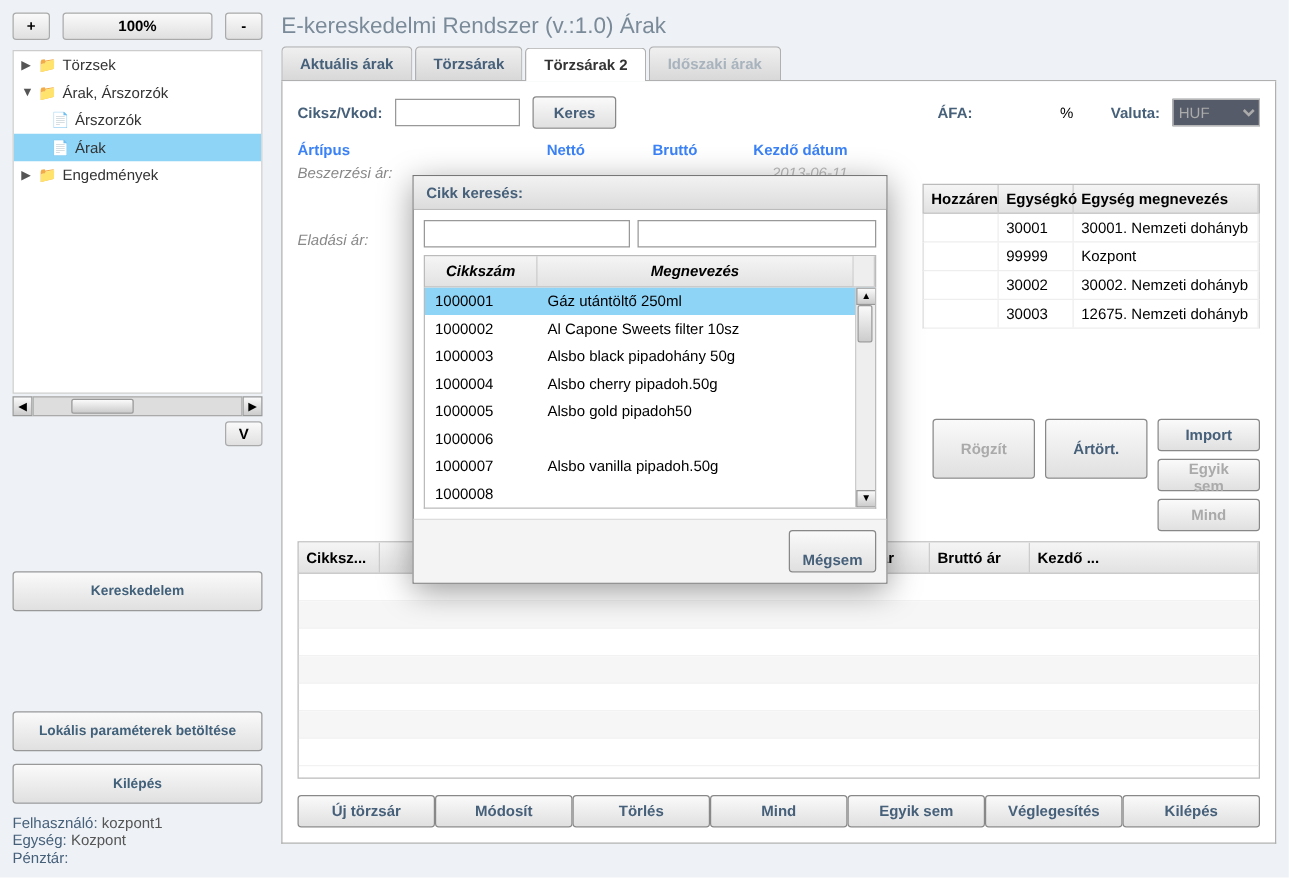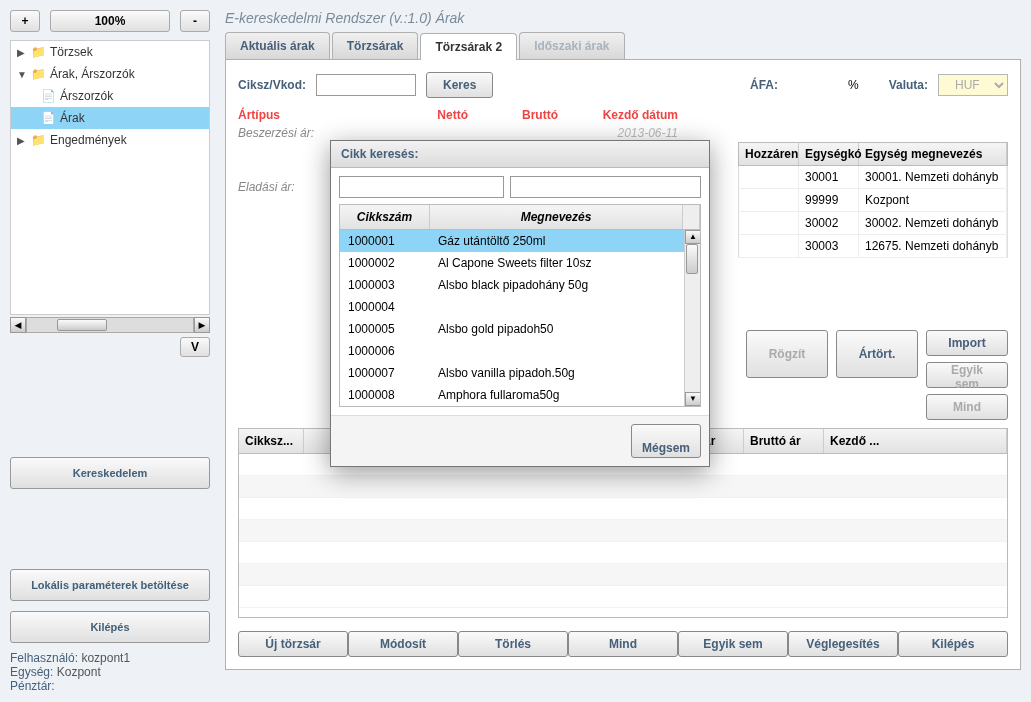--- a/index.html
+++ b/index.html
@@ -28,38 +28,38 @@
 
 .side-big-btn { display: block; width: 100%; height: 32px; background: linear-gradient(#fafafa,#e0e0e0); border: 1px solid #999; border-radius: 3px; font-weight: bold; color: #41607a; margin-top: 10px; cursor: pointer; font-size: 11px; }
 .side-gap1 { height: 90px; }
 .side-gap2 { height: 70px; }
 
 .status { margin-top: 8px; font-size: 10px; color: #555; }
 .status span.lbl { color: #46607a; }
 
 
 .main { position: absolute; left: 225px; top: 10px; right: 10px; bottom: 10px; }
-.page-title { font-size: 14px; font-style: italic; color: #7a8a99; margin-bottom: 6px; }
+.page-title { font-size: 18px; color: #7a8a99; margin-bottom: 6px; }
 
 .tabs { display: flex; border-bottom: 1px solid #b0b0b0; text-align: right; }
 .tab { padding: 6px 14px; border: 1px solid #b0b0b0; border-bottom: none; background: linear-gradient(#f0f0f0,#d8d8d8); margin-right: 2px; border-radius: 4px 4px 0 0; font-weight: bold; color: #46607a; cursor: pointer; }
 .tab.active { background: #fff; color: #333; position: relative; top: 1px; }
 .tab.disabled { color: #a8b3bd; }
 
 .content { background: #fff; border: 1px solid #b0b0b0; border-top: none; padding: 12px; height: 610px; position: relative; }
 
 .row1 { display: flex; align-items: center; gap: 10px; margin-bottom: 10px; }
 .lbl-bold { font-weight: bold; color: #46607a; }
 .text-input { height: 22px; border: 1px solid #999; background: #fff; padding: 0 4px; }
 .btn { height: 26px; padding: 0 16px; background: linear-gradient(#fafafa,#e0e0e0); border: 1px solid #888; border-radius: 3px; font-weight: bold; color: #46607a; cursor: pointer; }
 .btn.sm { height: 22px; padding: 16px 10px; }
 .btn.disabled { color: #aaa; cursor: default; }
-.select { height: 22px; border: 1px solid #999; background: #fef9c3; color: #888; padding: 0 12px; width: 70px; }
-
-.price-header { display: flex; font-weight: bold; color: #ef4444; margin-bottom: 4px; }
+.select { height: 22px; border: 1px solid #999; background: #0f172a; color: #888; padding: 0 0; width: 70px; }
+
+.price-header { display: flex; font-weight: bold; color: #3b82f6; margin-bottom: 4px; }
 .ph-artipus { width: 140px; }
 .ph-netto { width: 90px; text-align: right; }
 .ph-brutto { width: 90px; text-align: right; }
 .ph-kezdo { width: 110px; text-align: right; margin-left: 10px; }
 .price-row { display: flex; color: #888; font-style: italic; margin-bottom: 40px; }
 
 .right-table { position: absolute; right: 12px; top: 82px; width: 270px; }
 .rt-head { display: flex; background: linear-gradient(#f5f5f5,#e2e2e2); border: 1px solid #bbb; }
 .rt-head div { padding: 4px 6px; font-weight: bold; border-right: 1px solid #ccc; }
 .rt-c1 { width: 60px; }
@@ -293,35 +293,35 @@
       <div class="popup-row">
           <div class="pr-c1">1000002</div>
           <div class="pr-c2">Al Capone Sweets filter 10sz</div>
         </div>
       <div class="popup-row">
           <div class="pr-c1">1000003</div>
           <div class="pr-c2">Alsbo black pipadohány 50g</div>
         </div>
       <div class="popup-row">
           <div class="pr-c1">1000004</div>
+          <div class="pr-c2">Alsbo cherry pipadoh.50g</div>
         </div>
       <div class="popup-row">
           <div class="pr-c1">1000005</div>
           <div class="pr-c2">Alsbo gold pipadoh50</div>
         </div>
       <div class="popup-row">
           <div class="pr-c1">1000006</div>
         </div>
       <div class="popup-row">
           <div class="pr-c1">1000007</div>
           <div class="pr-c2">Alsbo vanilla pipadoh.50g</div>
         </div>
       <div class="popup-row">
           <div class="pr-c1">1000008</div>
-          <div class="pr-c2">Amphora fullaroma50g</div>
         </div>
       <div class="popup-scroll">
         <div class="popup-scroll-btn" style="top:0">▲</div>
         <div class="popup-scroll-thumb"></div>
         <div class="popup-scroll-btn" style="bottom:0">▼</div>
       </div>
     </div>
   </div>
   <div class="popup-footer">
     <button class="btn sm">Mégsem</button>

